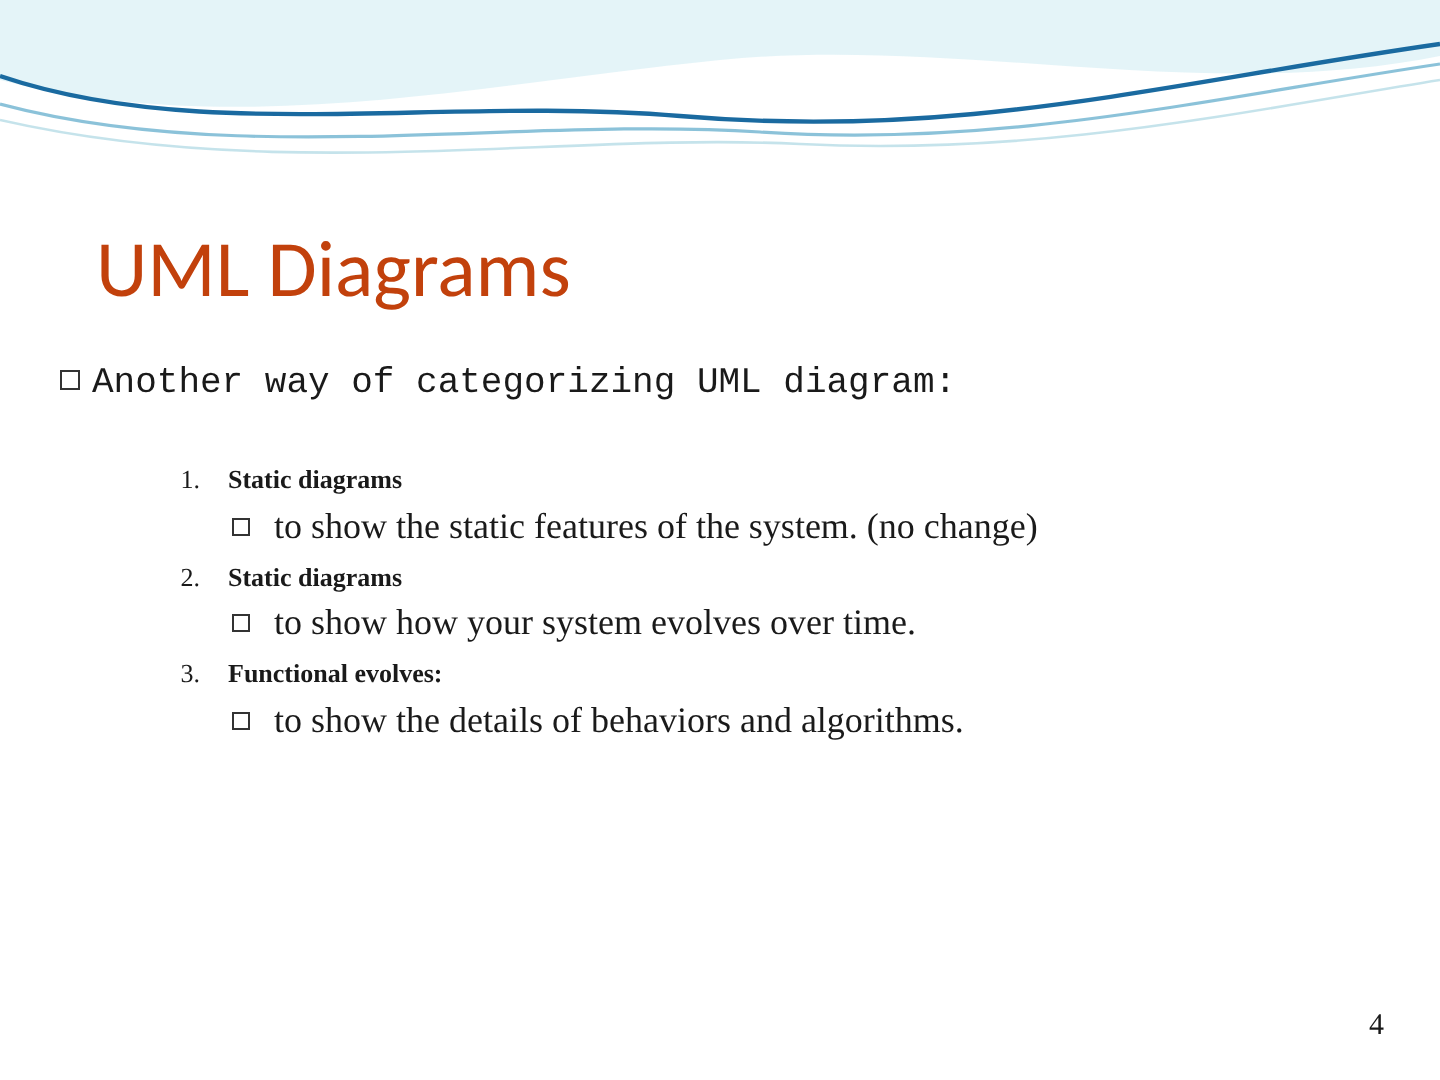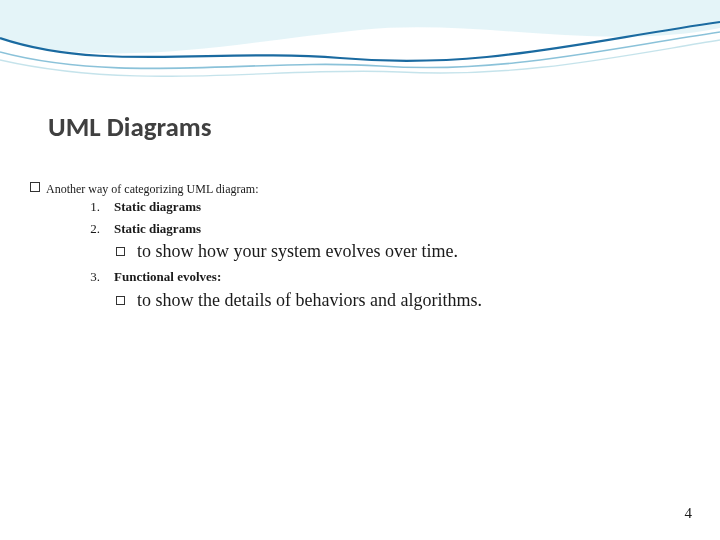--- a/index.html
+++ b/index.html
@@ -21,33 +21,35 @@
     left: 0;
     width: 720px;
     height: 110px;
     pointer-events: none;
   }
   .title {
     position: absolute;
     top: 110px;
     left: 48px;
     font-family: Calibri, 'Segoe UI', sans-serif;
-    font-size: 27px;
-    font-weight: 700;
-    color: #404040;
+    font-size: 40px;
+    font-weight: 400;
+    color: #c2410c;
   }
   .content {
     position: absolute;
     top: 182px;
     left: 30px;
     right: 40px;
     color: #1a1a1a;
   }
   .intro-line {
-    font-size: 12px;
+    font-size: 18px;
+    margin-bottom: 28px;
+    font-family: Liberation Mono, monospace;
   }
   .intro-line .bullet-square {
     display: inline-block;
     width: 10px;
     height: 10px;
     border: 1px solid #333;
     margin-right: 6px;
     vertical-align: baseline;
     position: relative;
     top: -1px;
@@ -112,20 +114,23 @@
     <div class="intro-line">
       <span class="bullet-square"></span><span>Another way of categorizing UML diagram:</span>
     </div>
 
     <div class="list">
 
       <div class="list-item">
         <div class="num-line">
           <span class="num">1.</span><span class="item-heading">Static diagrams</span>
         </div>
+        <div class="sub-line">
+          <span class="bullet-square"></span><span>to show the static features of the system. (no change)</span>
+        </div>
       </div>
 
       <div class="list-item">
         <div class="num-line">
           <span class="num">2.</span><span class="item-heading">Static diagrams</span>
         </div>
         <div class="sub-line">
           <span class="bullet-square"></span><span>to show how your system evolves over time.</span>
         </div>
       </div>

